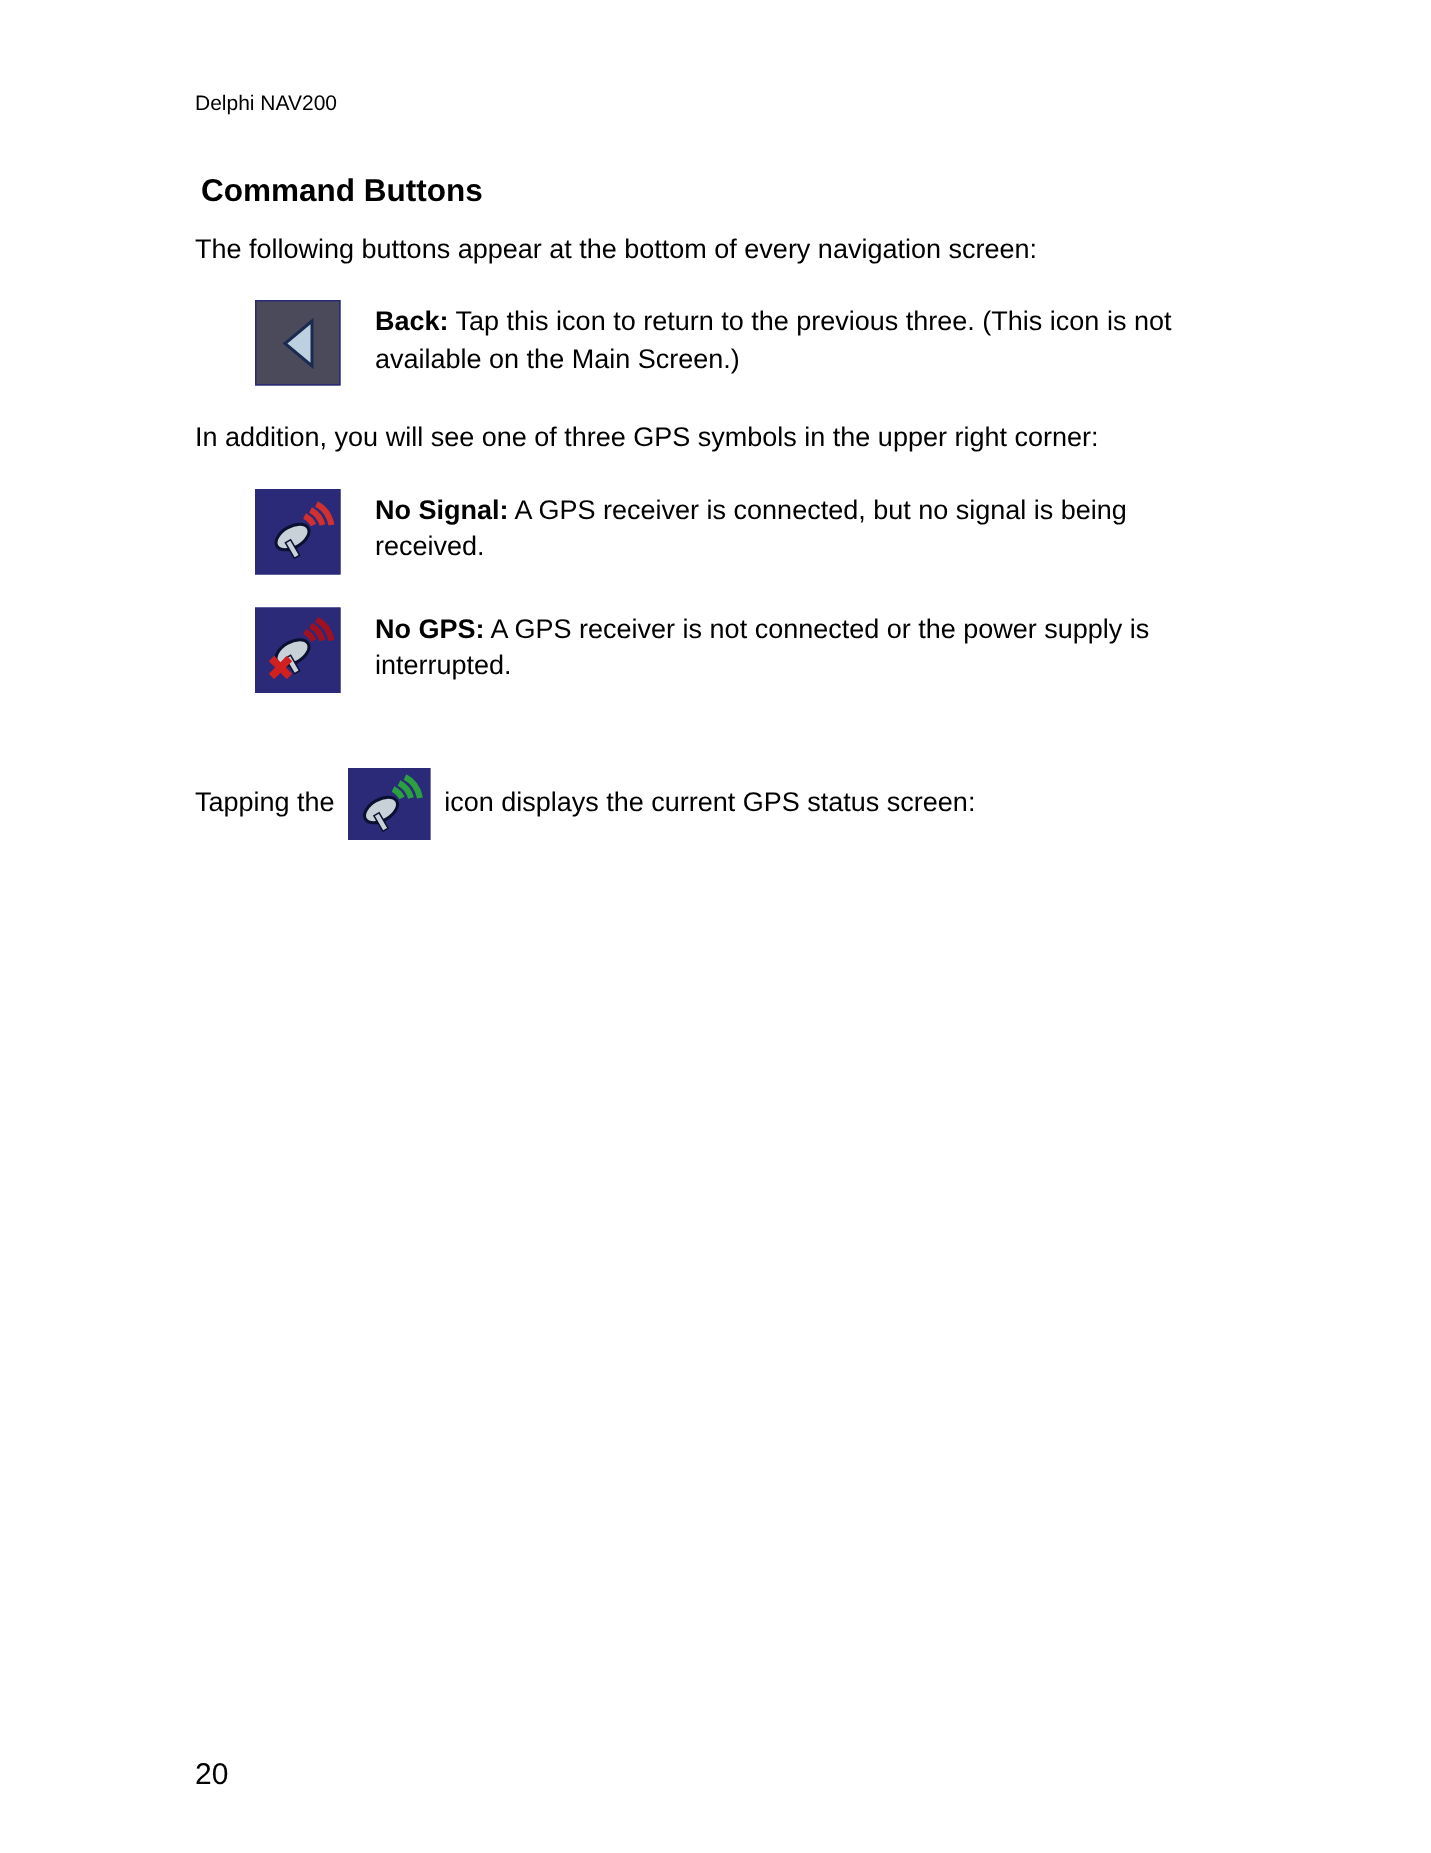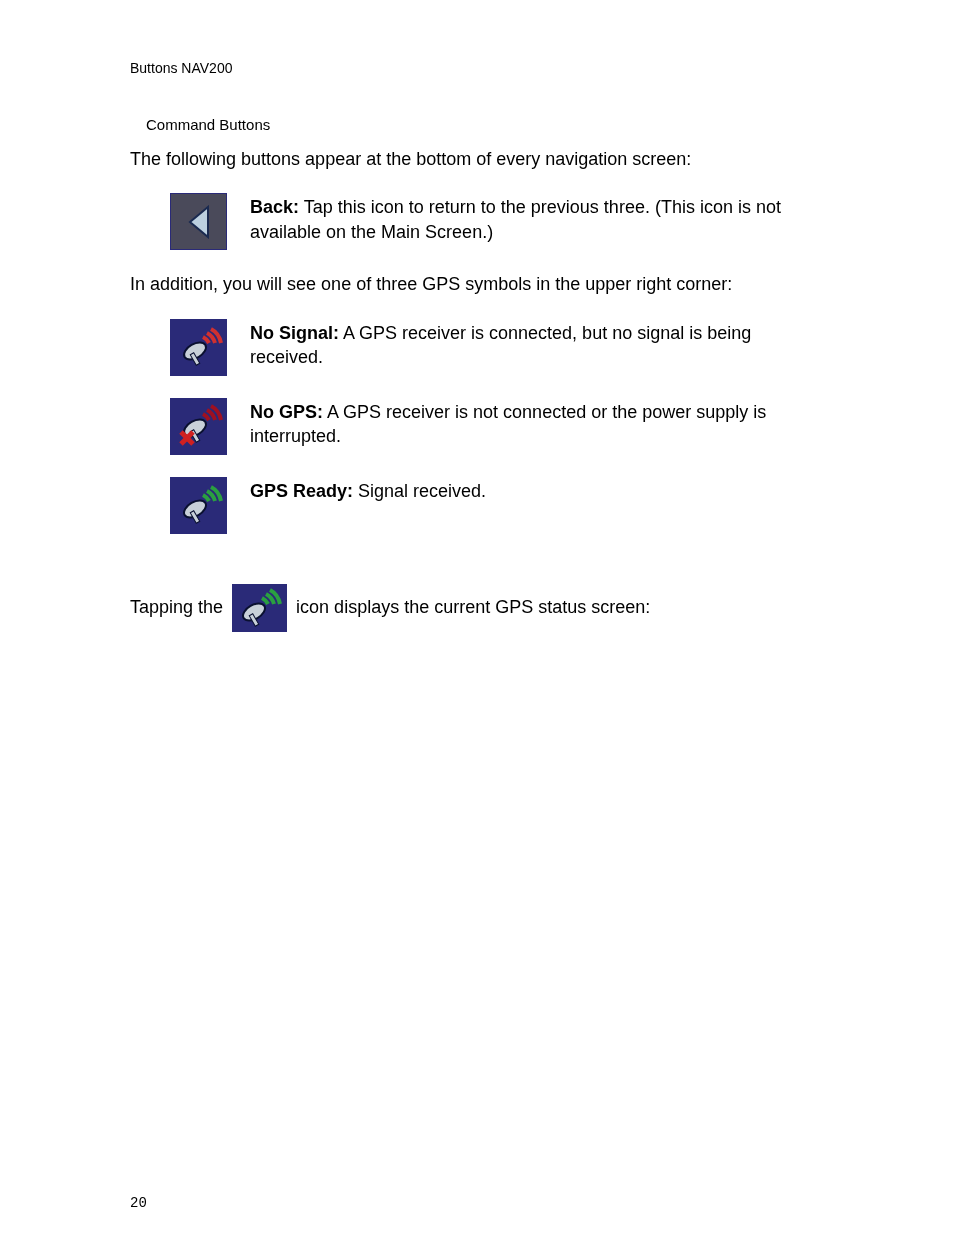--- a/index.html
+++ b/index.html
@@ -16,23 +16,23 @@
     box-sizing: border-box;
     min-height: 1235px;
     position: relative;
   }
   .header {
     font-size: 14px;
     color: #000;
     margin-bottom: 40px;
   }
   h2.section-title {
-    font-size: 15px;
-    font-weight: normal;
-    margin: 0 0 14px 16px;
+    font-size: 21px;
+    font-weight: bold;
+    margin: 0 0 14px 4px;
   }
   p.intro {
     margin: 0 0 22px 0;
     line-height: 1.35;
   }
   .icon-row {
     display: flex;
     align-items: flex-start;
     margin-bottom: 22px;
   }
@@ -64,32 +64,31 @@
     height: 48px;
     background: #2a2a78;
     margin: 0 4px;
   }
   .inline-para {
     margin-top: 50px;
     line-height: 1.35;
   }
   .page-number {
     position: absolute;
-    bottom: 24px;
+    bottom: 40px;
     left: 130px;
-    font-size: 14px;
-    font-family: Liberation Mono, monospace;
+    font-size: 20px;
   }
   svg { display: block; }
 </style>
 </head>
 <body>
 
 <div class="page">
-  <div class="header">Buttons NAV200</div>
+  <div class="header">Delphi NAV200</div>
 
   <h2 class="section-title">Command Buttons</h2>
 
   <p class="intro">The following buttons appear at the bottom of every navigation screen:</p>
 
   <div class="icon-row">
     <div class="icon-cell">
       <div class="nav-icon gray">
         <svg width="30" height="34" viewBox="0 0 30 34">
           <polygon points="24,2 24,32 6,17" fill="#bcd0e0" stroke="#1a2a50" stroke-width="2"></polygon>
@@ -133,36 +132,20 @@
           <line x1="6" y1="40" x2="18" y2="28" stroke="#d02020" stroke-width="5"></line>
           <line x1="18" y1="40" x2="6" y2="28" stroke="#d02020" stroke-width="5"></line>
         </svg>
       </div>
     </div>
     <div class="desc-cell">
       <b>No GPS:</b><span> A GPS receiver is not connected or the power supply is interrupted.</span>
     </div>
   </div>
 
-  <div class="icon-row">
-    <div class="icon-cell">
-      <div class="nav-icon">
-        <svg width="48" height="44" viewBox="0 0 48 44">
-          <ellipse cx="20" cy="26" rx="12" ry="7" fill="#c8d0d8" stroke="#0a1030" stroke-width="2" transform="rotate(-30 20 26)"></ellipse>
-          <rect x="18" y="28" width="4" height="12" fill="#c8d0d8" stroke="#0a1030" stroke-width="1" transform="rotate(-30 20 34)"></rect>
-          <path d="M28 12 Q32 14 34 18" stroke="#2aa040" stroke-width="4" fill="none"></path>
-          <path d="M32 8  Q38 11 40 18" stroke="#2aa040" stroke-width="4" fill="none"></path>
-          <path d="M36 4  Q44 8  46 18" stroke="#2aa040" stroke-width="4" fill="none"></path>
-        </svg>
-      </div>
-    </div>
-    <div class="desc-cell">
-      <b>GPS Ready:</b><span> Signal received.</span>
-    </div>
-  </div>
 
   <p class="inline-para">
     <span>Tapping the </span>
     <span class="inline-icon">
       <svg width="55" height="48" viewBox="0 0 55 48">
         <rect x="0" y="0" width="55" height="48" fill="#2a2a78"></rect>
         <ellipse cx="22" cy="28" rx="12" ry="7" fill="#c8d0d8" stroke="#0a1030" stroke-width="2" transform="rotate(-30 22 28)"></ellipse>
         <rect x="20" y="30" width="4" height="12" fill="#c8d0d8" stroke="#0a1030" stroke-width="1" transform="rotate(-30 22 36)"></rect>
         <path d="M30 14 Q34 16 36 20" stroke="#2aa040" stroke-width="4" fill="none"></path>
         <path d="M34 10 Q40 13 42 20" stroke="#2aa040" stroke-width="4" fill="none"></path>

